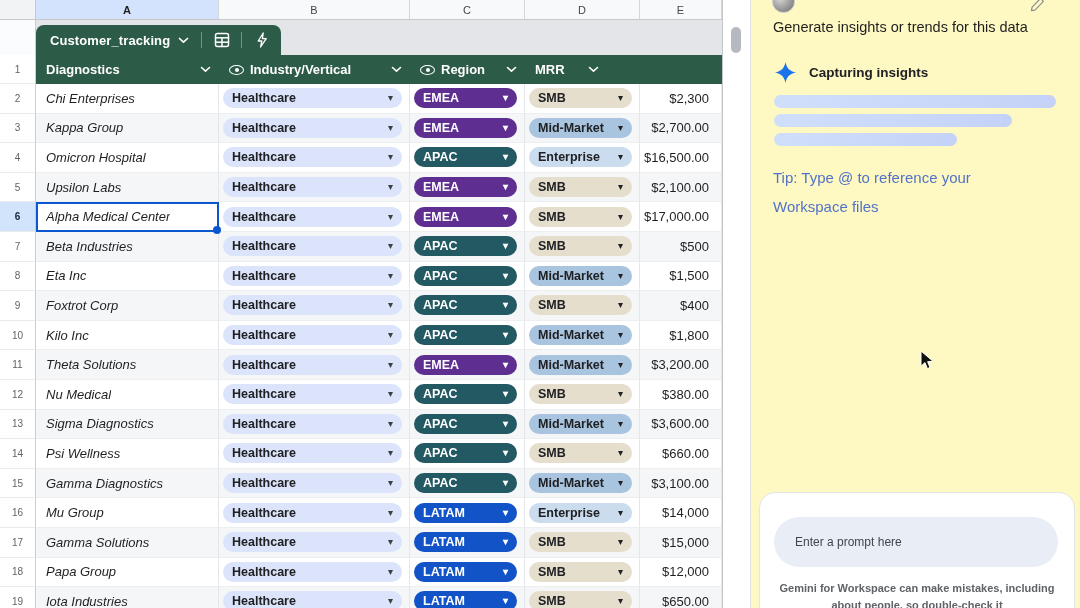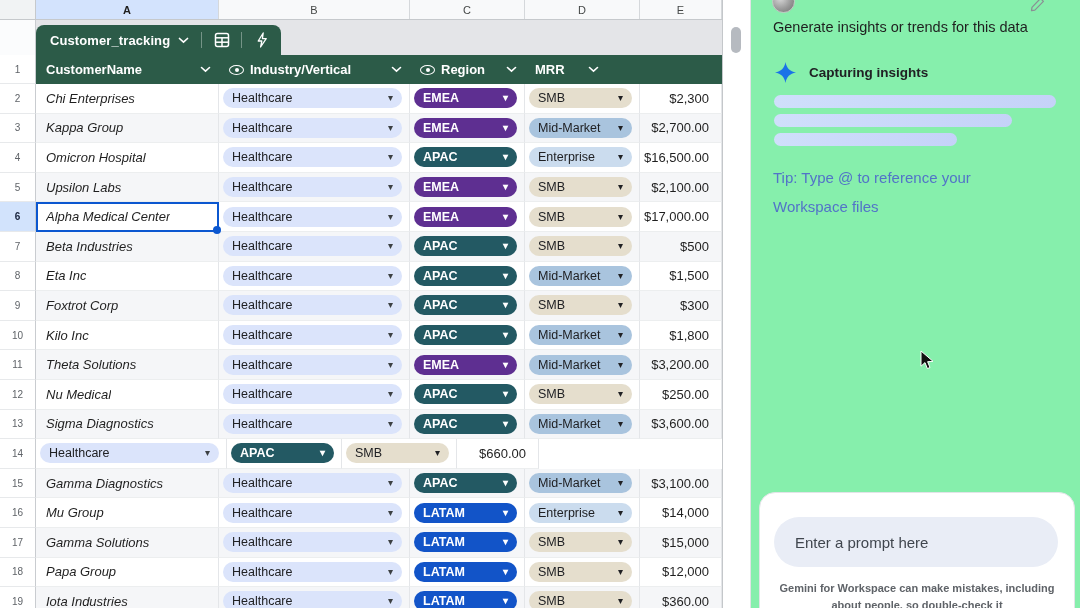--- a/index.html
+++ b/index.html
@@ -51,63 +51,63 @@
   .row.alt .cell, .row.alt { background:#f5f6f8; }
   .cell { display:flex; align-items:center; background:#fff;
     border-right:1px solid #e4e6e9; border-bottom:1px solid #eceeef;
     font-size:13px; color:#1f1f1f; flex:none; }
   .cell.col-a { padding-left:10px; position:relative; }
   .cell.col-e { justify-content:flex-end; padding-right:12px; }
   .cell-text { white-space:nowrap; overflow:hidden;font-style:italic; }
 
   .chip { display:flex; align-items:center; height:20px; border-radius:10px;
     padding:0 9px; font-size:12.5px; flex:1; margin:0 7px 0 4px; min-width:0; }
-  .chip .chip-label { white-space:nowrap; overflow:hidden; }
+  .chip .chip-label { white-space:nowrap; overflow:hidden;font-weight:bold; }
   .chip .chip-arrow { margin-left:auto; font-size:10px; line-height:1; padding-left:6px; }
   .chip-industry { color:#202124; }
   .chip-industry .chip-arrow { color:#3c4043; }
   .chip-region { color:#fff; font-weight:bold; }
   .chip-region .chip-arrow { color:#fff; }
   .chip-segment { color:#202124; }
   .chip-segment .chip-arrow { color:#202124; }
 
   .selected-cell { outline:2px solid #0b57d0; outline-offset:-2px; background:#fff !important; z-index:3; }
   .fill-handle { position:absolute; right:-3px; bottom:-3px; width:8px; height:8px;
     border-radius:50%; background:#0b57d0; z-index:4; }
 
   
   .scroll-gutter { position:absolute; left:722px; top:0; width:28px; height:608px;
     background:#fff; border-left:1px solid #c4c7ca; }
   .scroll-thumb { position:absolute; left:8px; top:27px; width:10px; height:26px;
     border-radius:5px; background:#b6bac0; }
 
   
   .panel { position:absolute; left:750px; top:0; width:330px; height:608px;
-    background:#86efac; border-left:1px solid #e1e3e6;padding-left:46px; }
+    background:#fef9c3; border-left:1px solid #e1e3e6;padding-left:46px; }
   .avatar { position:absolute; left:21px; top:-10px; width:23px; height:23px; border-radius:50%;
     background:radial-gradient(circle at 35% 35%, #d8d8d8, #9a9a9a 55%, #707070);
     border:1px solid #c5c5c5; }
   .pencil { position:absolute; left:279px; top:-3px; }
   .panel-title { position:absolute; left:22px; top:19px; width:296px;
     font-size:14.5px; color:#1f1f1f; }
   .status-row { position:absolute; left:24px; top:62px; display:flex; align-items:center; gap:13px; }
   .status-label { font-size:13.5px; font-weight:bold; color:#202124; }
   .skel { position:absolute; left:23px; height:13px; border-radius:7px;
     background:linear-gradient(90deg,#cfdffb,#c5d2f8); }
   .skel.b1 { top:95px;  width:282px; }
   .skel.b2 { top:114px; width:238px; }
   .skel.b3 { top:133px; width:183px; }
   .tip { position:absolute; left:22px; top:164px; width:268px;
     font-size:15px; line-height:28.5px; color:#5273c8; }
 
   .prompt-card { position:absolute; left:8px; top:492px; width:316px; height:150px;
     background:#fff; border:1px solid #e2e4e8; border-radius:16px; }
   .prompt-input { position:absolute; left:14px; top:24px; width:284px; height:50px;
     border-radius:25px; background:#e9edf6; display:flex; align-items:center; padding-left:21px; }
-  .prompt-placeholder { font-size:15px; color:#40464e; }
+  .prompt-placeholder { font-size:12px; color:#40464e; }
   .disclaimer { position:absolute; left:0; top:89px; width:100%; text-align:center;
     font-size:11px; font-weight:bold; color:#5f6368; line-height:13px; }
   .disclaimer .dline2 { display:block; margin-top:4px; }
 
   
   .cursor { position:absolute; left:920px; top:350px; z-index:10; }
 </style>
 </head>
 <body>
 
@@ -149,21 +149,21 @@
               <path d="M8.2 1 L3.2 9 H6.8 L5.6 15 L11.2 6.6 H7.4 Z" fill="none" stroke="#fff" stroke-width="1.3" stroke-linejoin="round"></path>
             </svg>
         </div>
       </div>
     </div>
 
     <div class="thead">
       <div class="gutter-cell">1</div>
       <div class="thead-cells">
         <div class="th w-a">
-          <span>CustomerName</span>
+          <span>Diagnostics</span>
           <svg class="th-chevron" width="11" height="7" viewBox="0 0 11 7">
               <polyline points="1.5,1.5 5.5,5.2 9.5,1.5" fill="none" stroke="#fff" stroke-width="1.6" stroke-linecap="round"></polyline>
             </svg>
         </div>
         <div class="th w-b">
           <span class="oval-icon"></span>
           <span>Industry/Vertical</span>
           <svg class="th-chevron" width="11" height="7" viewBox="0 0 11 7">
               <polyline points="1.5,1.5 5.5,5.2 9.5,1.5" fill="none" stroke="#fff" stroke-width="1.6" stroke-linecap="round"></polyline>
             </svg>
@@ -392,21 +392,21 @@
               <span class="chip-arrow">▾</span>
             </span>
       </div>
       <div class="cell col-d w-d">
         <span class="chip chip-segment" style="background: rgb(229, 222, 205);">
               <span class="chip-label">SMB</span>
               <span class="chip-arrow">▾</span>
             </span>
       </div>
       <div class="cell col-e w-e">
-            <span class="mrr">$300</span>
+            <span class="mrr">$400</span>
           </div>
     </div>
         <div class="row">
       <div class="gutter-cell">10</div>
       <div class="cell col-a w-a">
             <span class="cell-text">Kilo Inc</span>
           </div>
       <div class="cell col-b w-b">
         <span class="chip chip-industry" style="background: rgb(219, 228, 251);">
               <span class="chip-label">Healthcare</span>
@@ -473,21 +473,21 @@
               <span class="chip-arrow">▾</span>
             </span>
       </div>
       <div class="cell col-d w-d">
         <span class="chip chip-segment" style="background: rgb(229, 222, 205);">
               <span class="chip-label">SMB</span>
               <span class="chip-arrow">▾</span>
             </span>
       </div>
       <div class="cell col-e w-e">
-            <span class="mrr">$250.00</span>
+            <span class="mrr">$380.00</span>
           </div>
     </div>
         <div class="row alt">
       <div class="gutter-cell">13</div>
       <div class="cell col-a w-a">
             <span class="cell-text">Sigma Diagnostics</span>
           </div>
       <div class="cell col-b w-b">
         <span class="chip chip-industry" style="background: rgb(219, 228, 251);">
               <span class="chip-label">Healthcare</span>
@@ -505,20 +505,23 @@
               <span class="chip-label">Mid-Market</span>
               <span class="chip-arrow">▾</span>
             </span>
       </div>
       <div class="cell col-e w-e">
             <span class="mrr">$3,600.00</span>
           </div>
     </div>
         <div class="row">
       <div class="gutter-cell">14</div>
+      <div class="cell col-a w-a">
+            <span class="cell-text">Psi Wellness</span>
+          </div>
       <div class="cell col-b w-b">
         <span class="chip chip-industry" style="background: rgb(219, 228, 251);">
               <span class="chip-label">Healthcare</span>
               <span class="chip-arrow">▾</span>
             </span>
       </div>
       <div class="cell col-c w-c">
         <span class="chip chip-region" style="background: rgb(35, 89, 99);">
               <span class="chip-label">APAC</span>
               <span class="chip-arrow">▾</span>
@@ -659,21 +662,21 @@
               <span class="chip-arrow">▾</span>
             </span>
       </div>
       <div class="cell col-d w-d">
         <span class="chip chip-segment" style="background: rgb(229, 222, 205);">
               <span class="chip-label">SMB</span>
               <span class="chip-arrow">▾</span>
             </span>
       </div>
       <div class="cell col-e w-e">
-            <span class="mrr">$360.00</span>
+            <span class="mrr">$650.00</span>
           </div>
     </div>
       </div>
   </div>
 
   <div class="scroll-gutter">
     <div class="scroll-thumb"></div>
   </div>
 
   <div class="panel">

